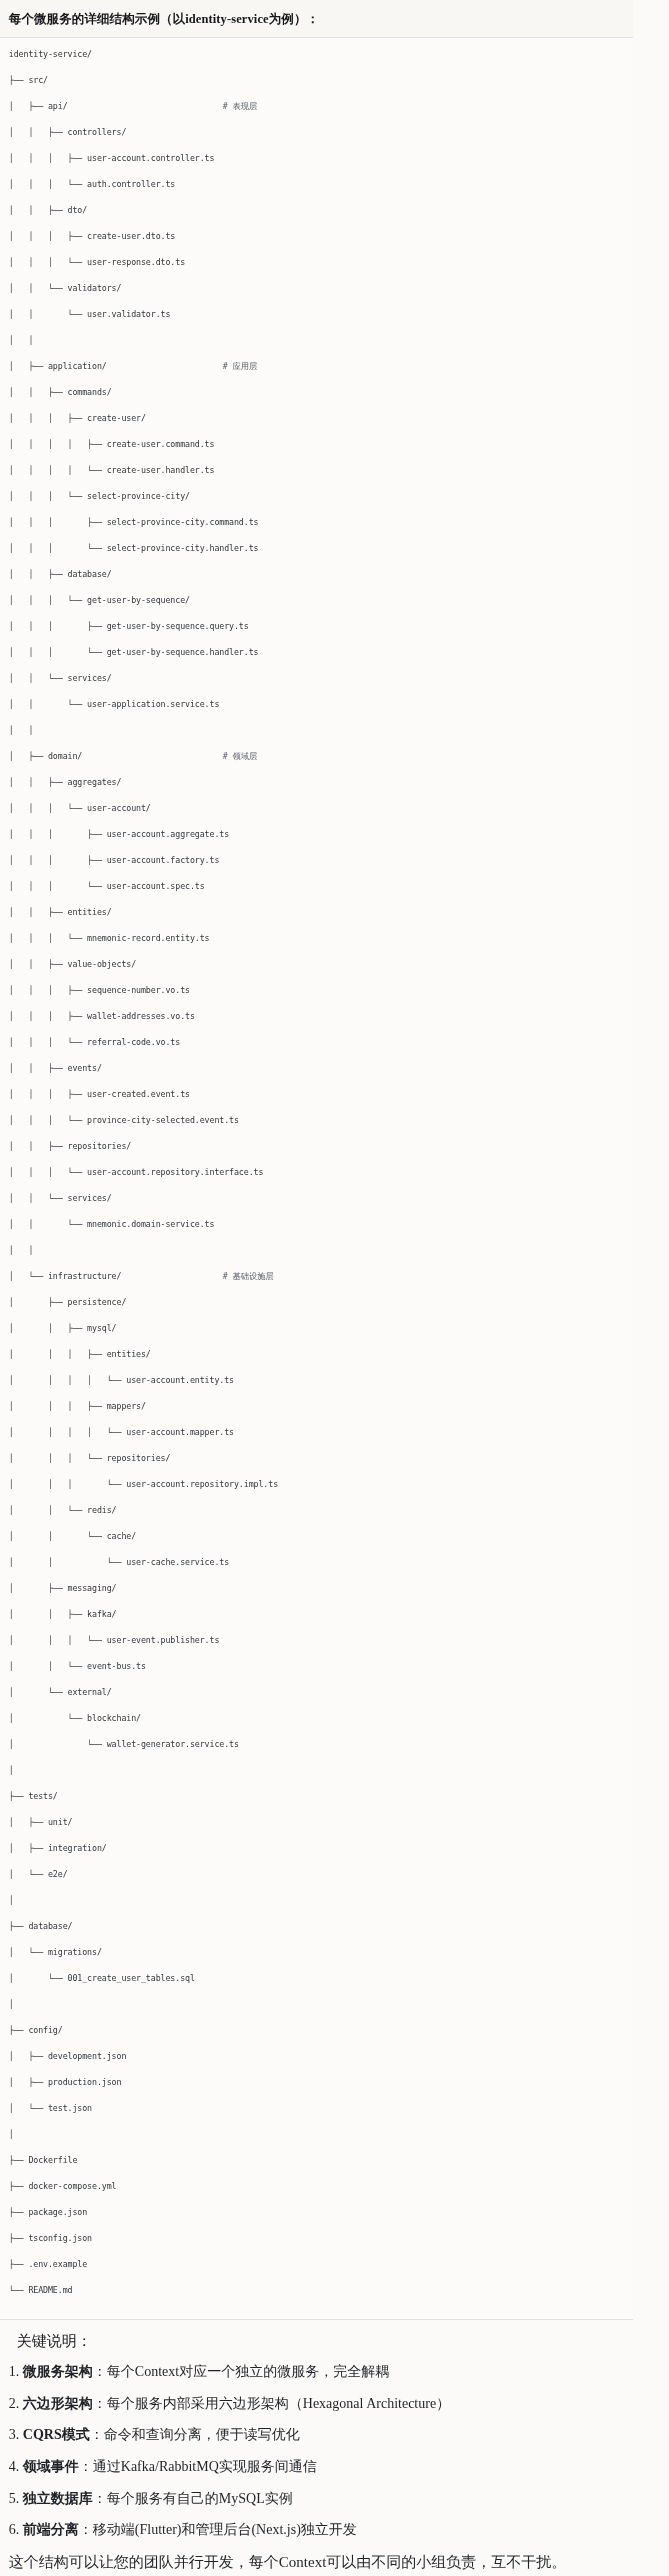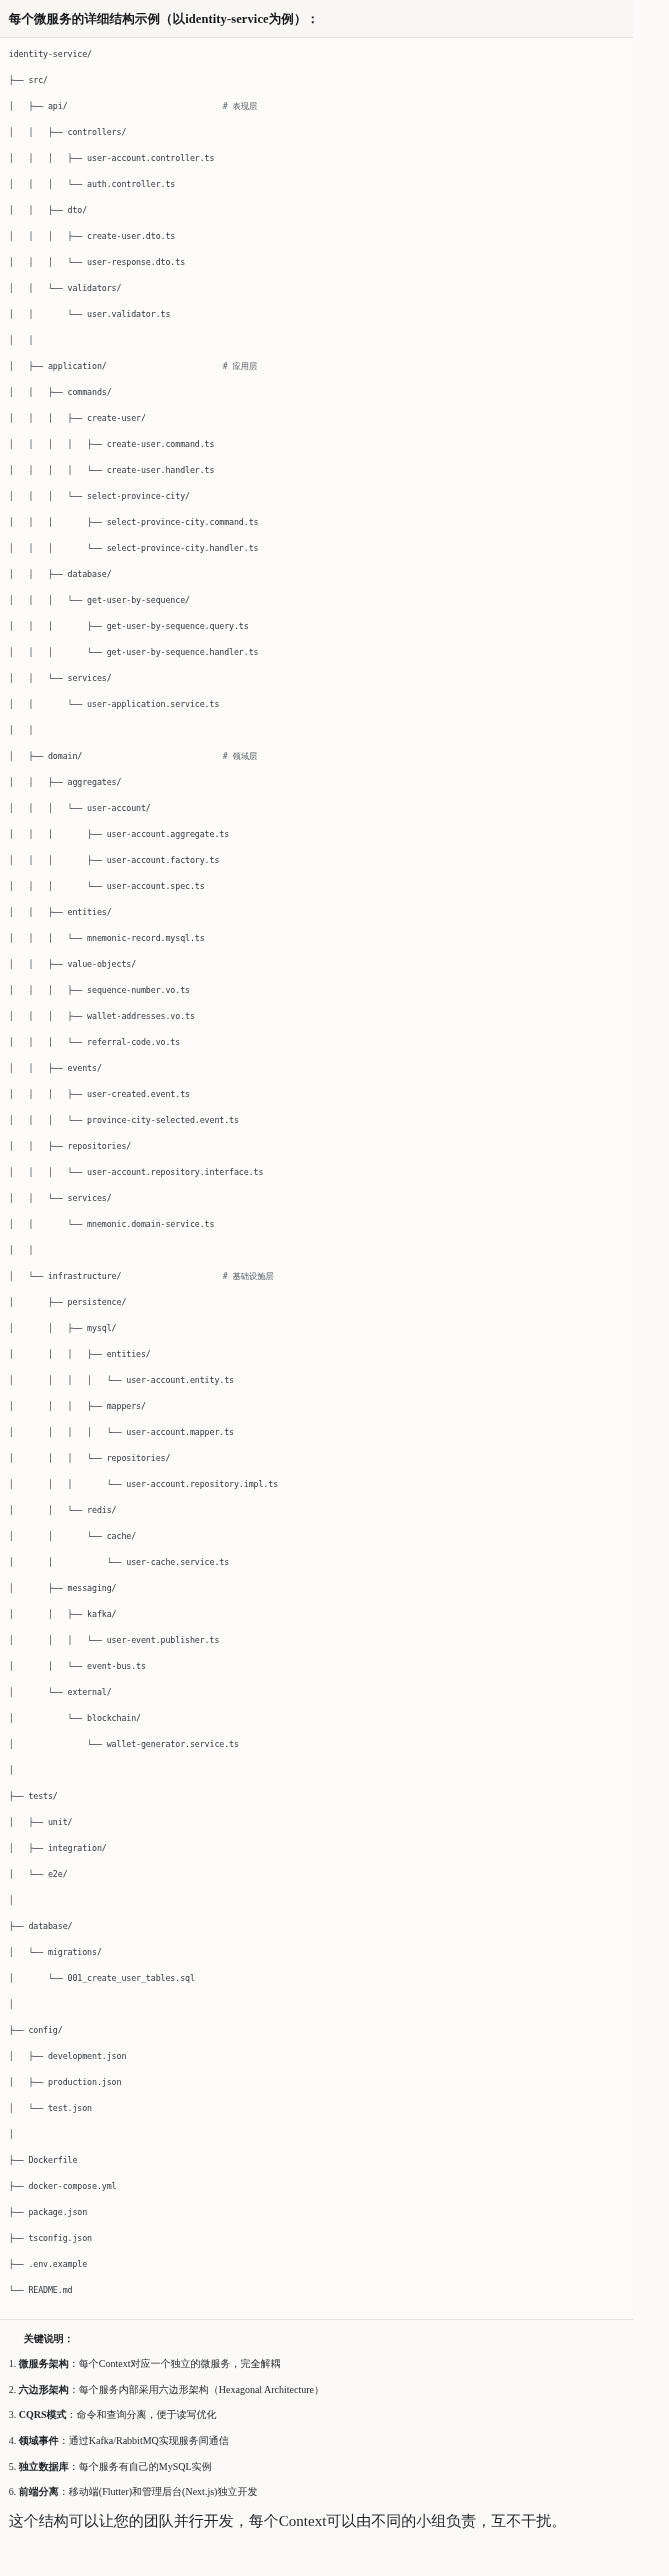--- a/index.html
+++ b/index.html
@@ -60,34 +60,34 @@
     margin-left: 28px;
   }
 
   
   .keypoints {
     border-top: 0.6px solid #e3e1dc;
     padding: 12.5px 8.8px 5px 8.8px;
     background: #fbfaf8;
   }
   .keypoints h2 {
-    margin: 0 0 10px 15px;
-    font-family: "Liberation Serif", serif;
-    font-weight: bold;
-    font-size: 10px;
+    margin: 0 0 10px 8px;
+    font-family: "Liberation Serif", serif;
+    font-weight: normal;
+    font-size: 15px;
     color: #16181c;
   }
   .kp-list {
     margin: 0;
     padding: 0;
     list-style: none;
   }
   .kp-item {
     font-family: "Liberation Serif", serif;
-    font-size: 10px;
+    font-size: 14px;
     line-height: 1.5;
     color: #1f2328;
     margin: 0 0 10.6px 0;
   }
   .kp-num { font-weight: normal; }
   .kp-term { font-weight: bold; }
   .kp-sep { font-weight: normal; }
   .kp-desc { font-weight: normal; }
 
   .closing {
@@ -135,21 +135,21 @@
 <span class="line">│   │   └── services/</span>
 <span class="line">│   │       └── user-application.service.ts</span>
 <span class="line">│   │</span>
 <span class="line">│   ├── domain/                       <span class="cmt"># 领域层</span></span>
 <span class="line">│   │   ├── aggregates/</span>
 <span class="line">│   │   │   └── user-account/</span>
 <span class="line">│   │   │       ├── user-account.aggregate.ts</span>
 <span class="line">│   │   │       ├── user-account.factory.ts</span>
 <span class="line">│   │   │       └── user-account.spec.ts</span>
 <span class="line">│   │   ├── entities/</span>
-<span class="line">│   │   │   └── mnemonic-record.mysql.ts</span>
+<span class="line">│   │   │   └── mnemonic-record.entity.ts</span>
 <span class="line">│   │   ├── value-objects/</span>
 <span class="line">│   │   │   ├── sequence-number.vo.ts</span>
 <span class="line">│   │   │   ├── wallet-addresses.vo.ts</span>
 <span class="line">│   │   │   └── referral-code.vo.ts</span>
 <span class="line">│   │   ├── events/</span>
 <span class="line">│   │   │   ├── user-created.event.ts</span>
 <span class="line">│   │   │   └── province-city-selected.event.ts</span>
 <span class="line">│   │   ├── repositories/</span>
 <span class="line">│   │   │   └── user-account.repository.interface.ts</span>
 <span class="line">│   │   └── services/</span>

